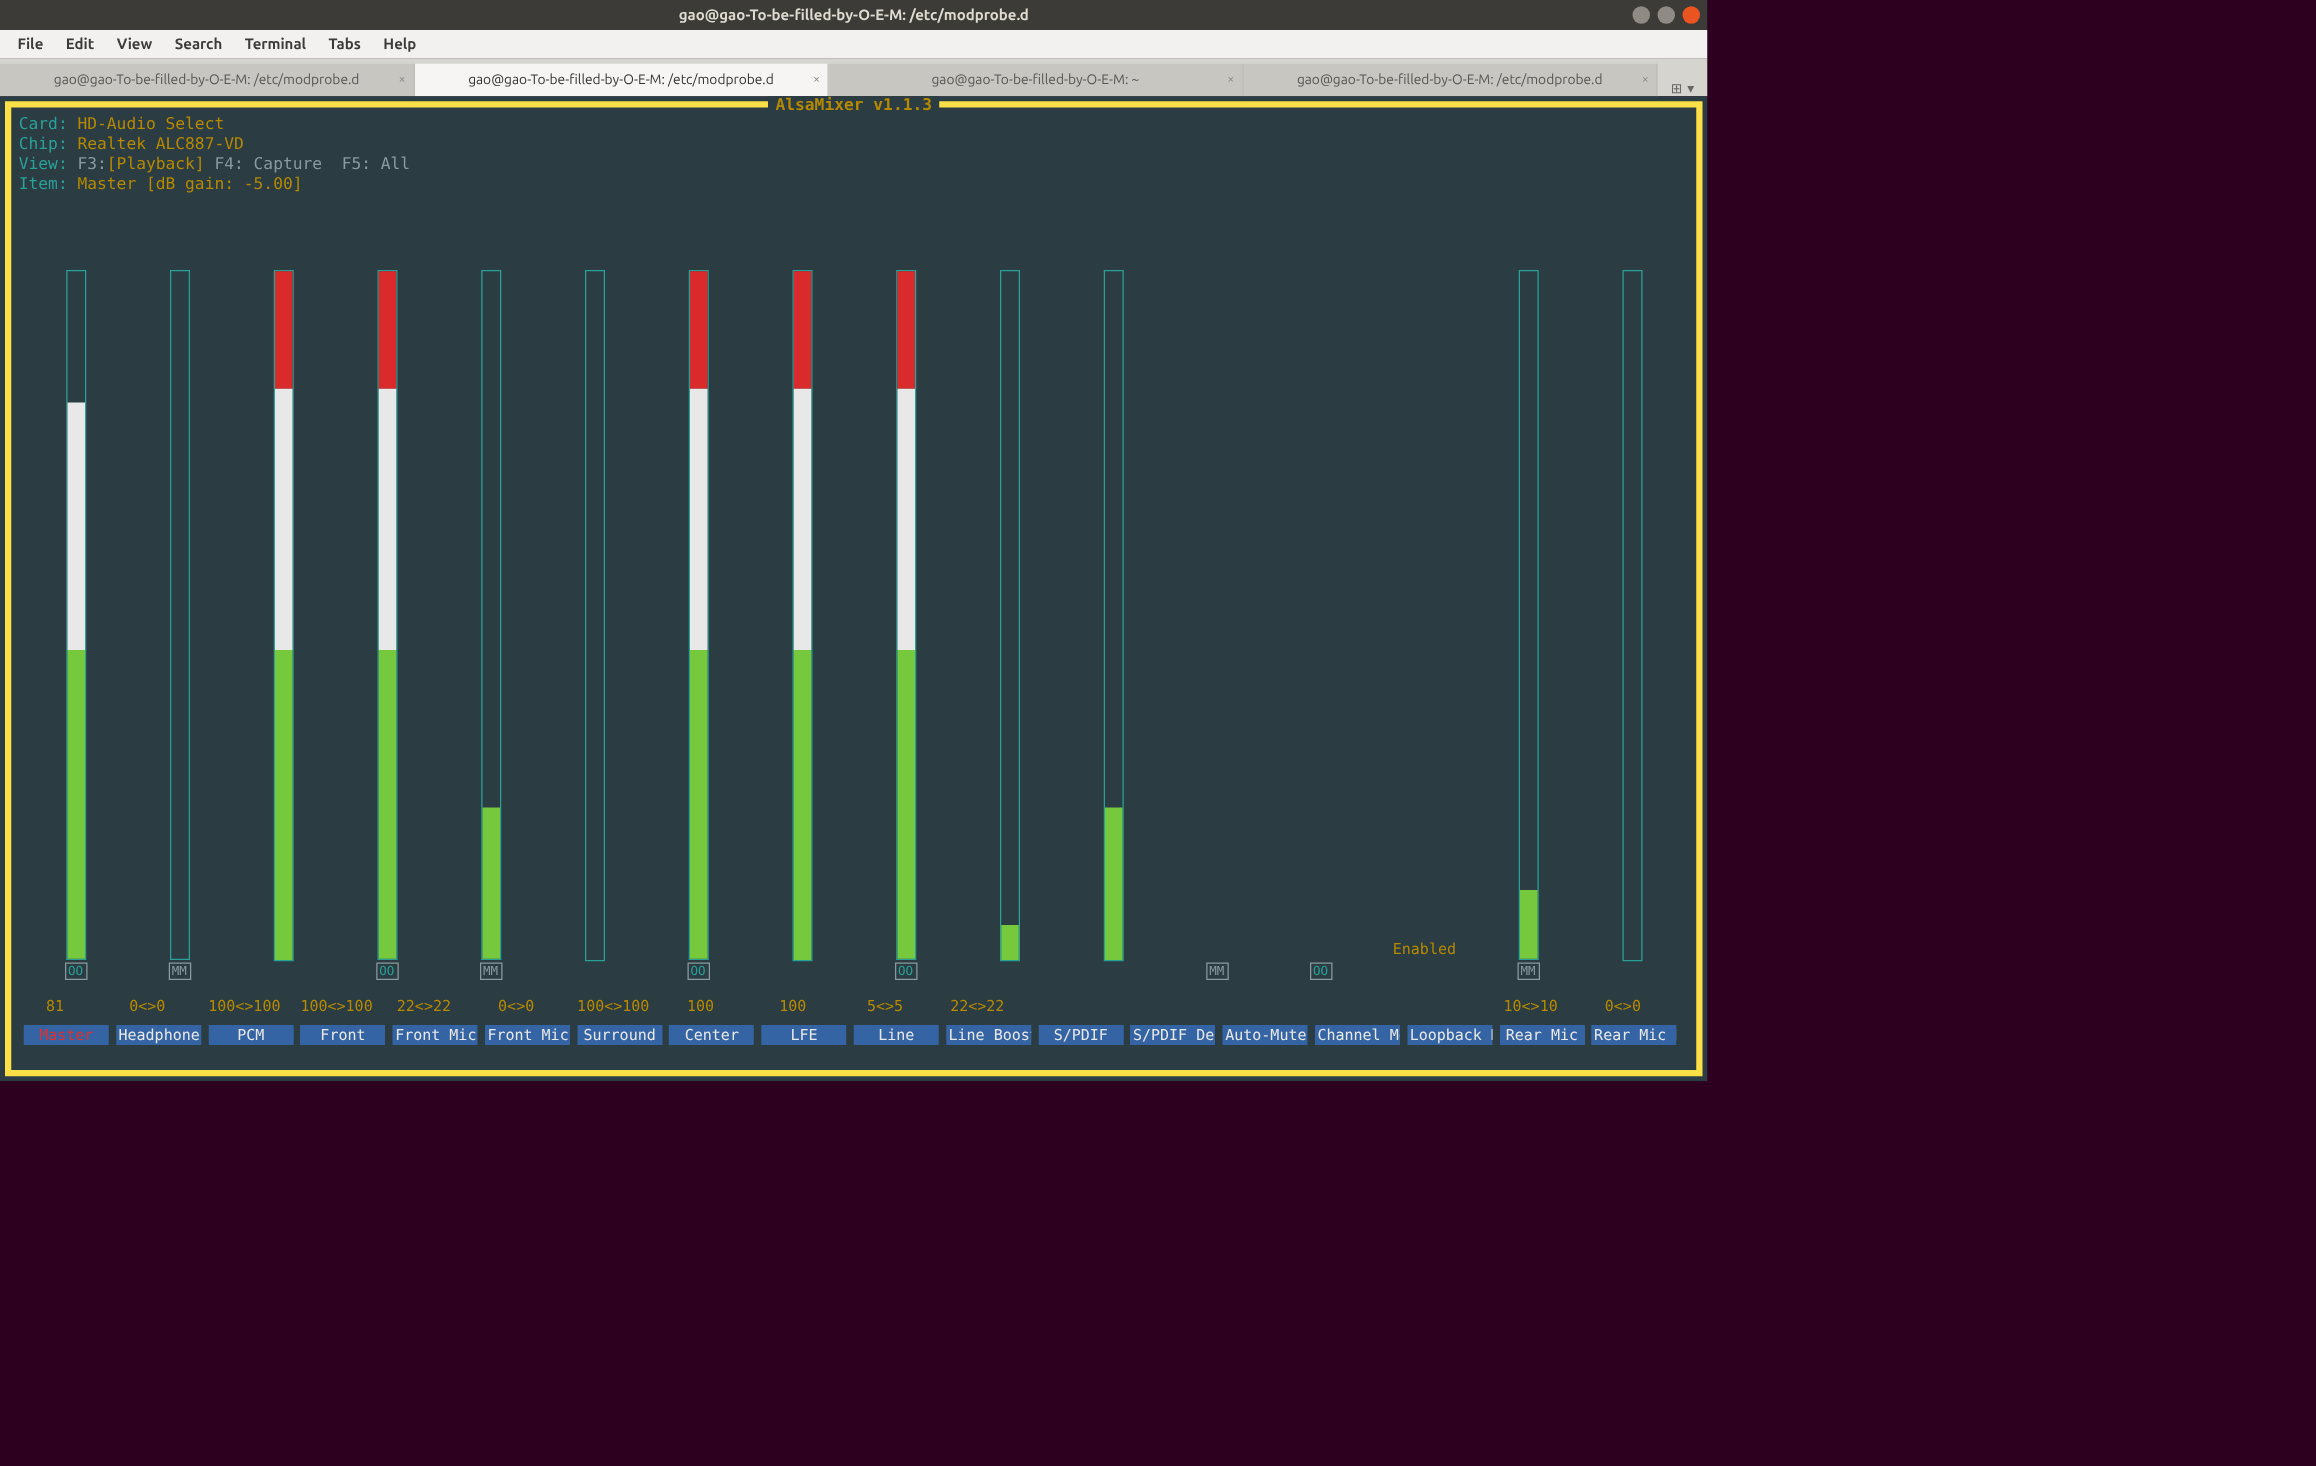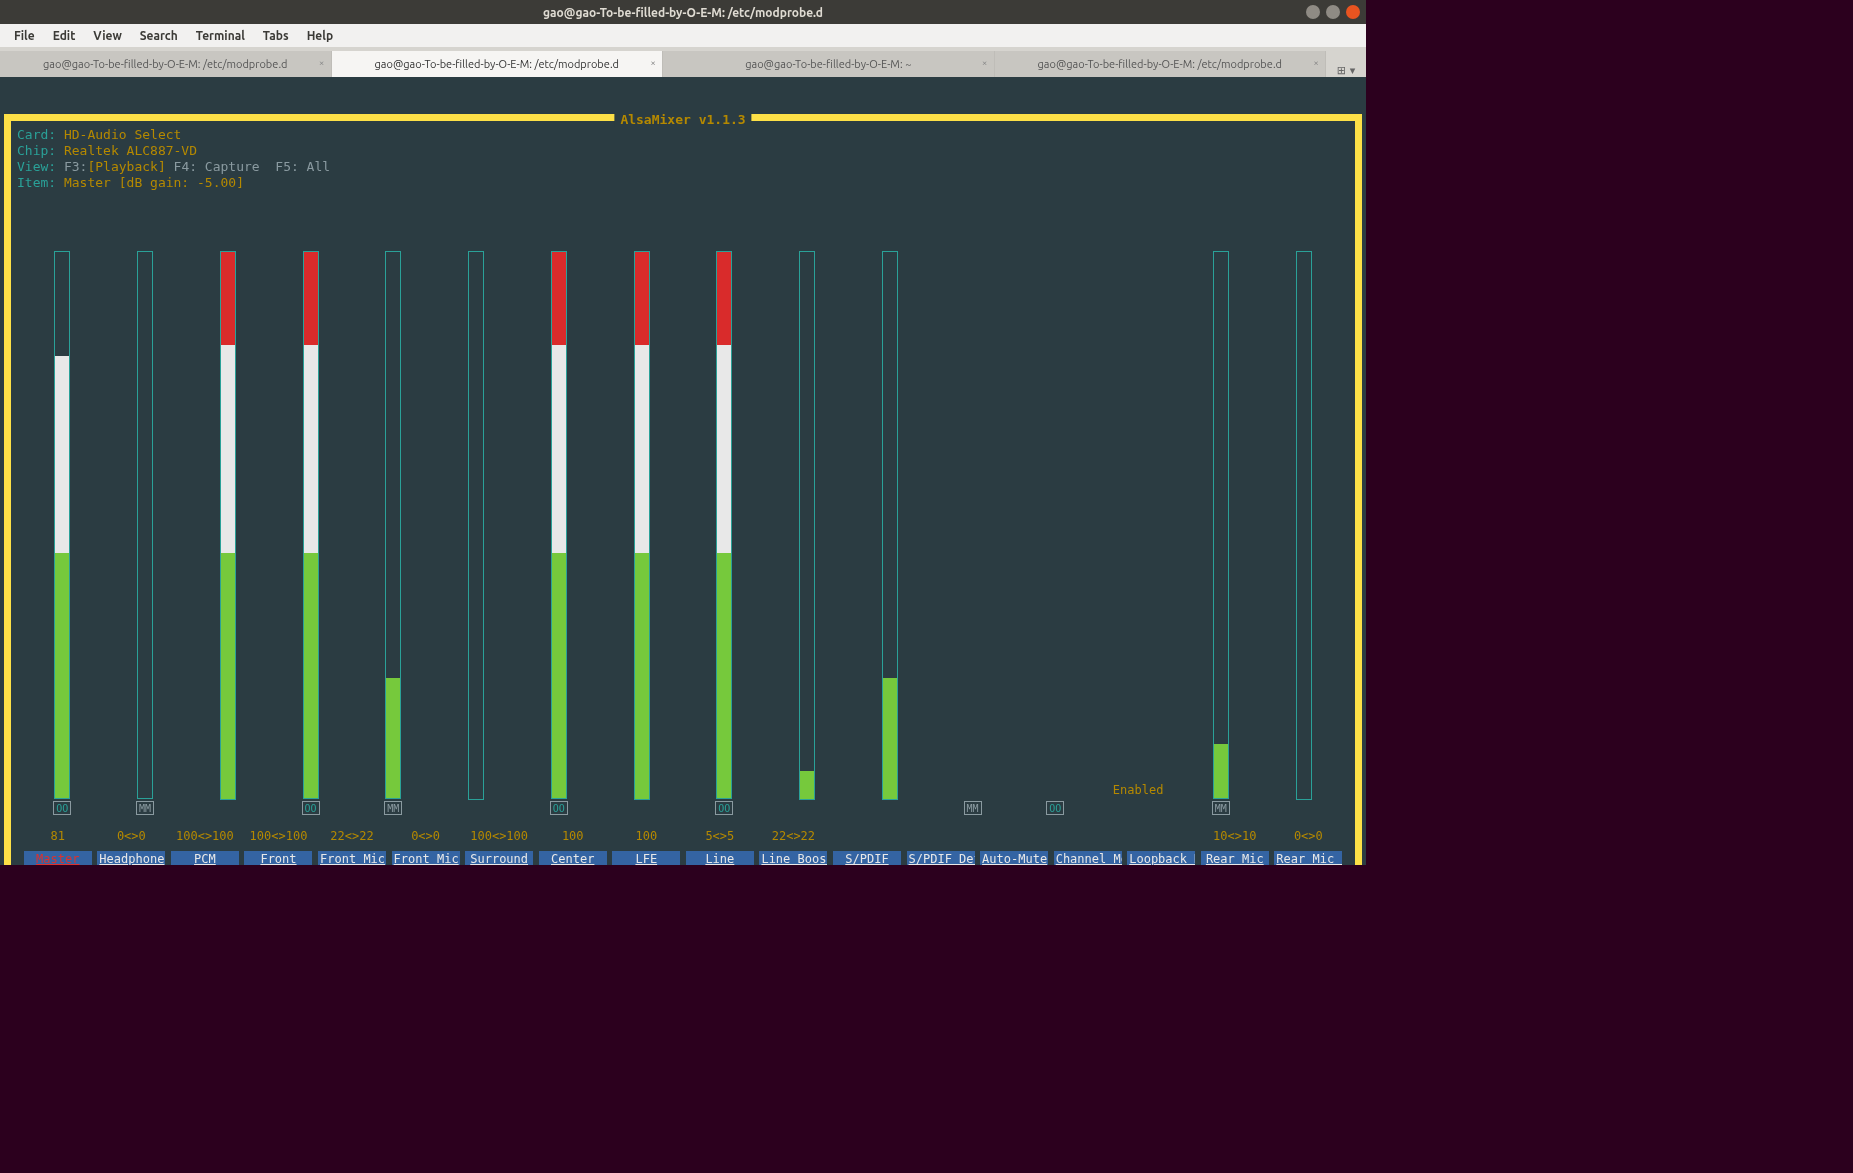--- a/index.html
+++ b/index.html
@@ -81,25 +81,24 @@
     background:#2e4046;
   }
   .terminal {
     background:#2b3c42;
     width:100%;
     height: calc(865px - 24px - 23px - 30px);
     position:relative;
     padding:4px;
   }
   .termbox {
-    border:7px solid #fde047;
+    border:5px solid #fde047;
     width:100%;
     height:100%;
     position:relative;
-    margin-top:33px;
   }
   .title-term {
     position:absolute;
     top:-9px;
     left:50%;
     transform:translateX(-50%);
     background:#2b3c42;
     color:#b58900;
     padding:0 6px;
     font-weight:bold;
@@ -165,40 +164,39 @@
   }
   .name-label {
     color:#e8e8e8;
     background:#3464a3;
     font-size:12px;
     padding:1px 2px;
     text-align:center;
     width:68px;
     white-space:nowrap;
     overflow:hidden;
-    text-decoration:underline;
   }
   .name-label.sel {
     color:#dc322f;
     position:relative;
   }
   .name-label.sel::before {
     content:"<"; position:absolute; left:-10px; color:#b58900;
   }
   .name-label.sel::after {
     content:">"; position:absolute; right:-10px; color:#b58900;
   }
   .labels-row {
     position:absolute;
     left:10px; right:10px;
     bottom:42px;
     display:flex;
   }
   .labels-row .cell, .names-row .cell {
-    flex:1; display:flex; justify-content:center;
+    flex:1; display:flex; 
   }
   .names-row {
     position:absolute;
     left:10px; right:10px;
     bottom:20px;
     display:flex;
   }
   .enum-text {
     color:#b58900;
     font-size:12px;

